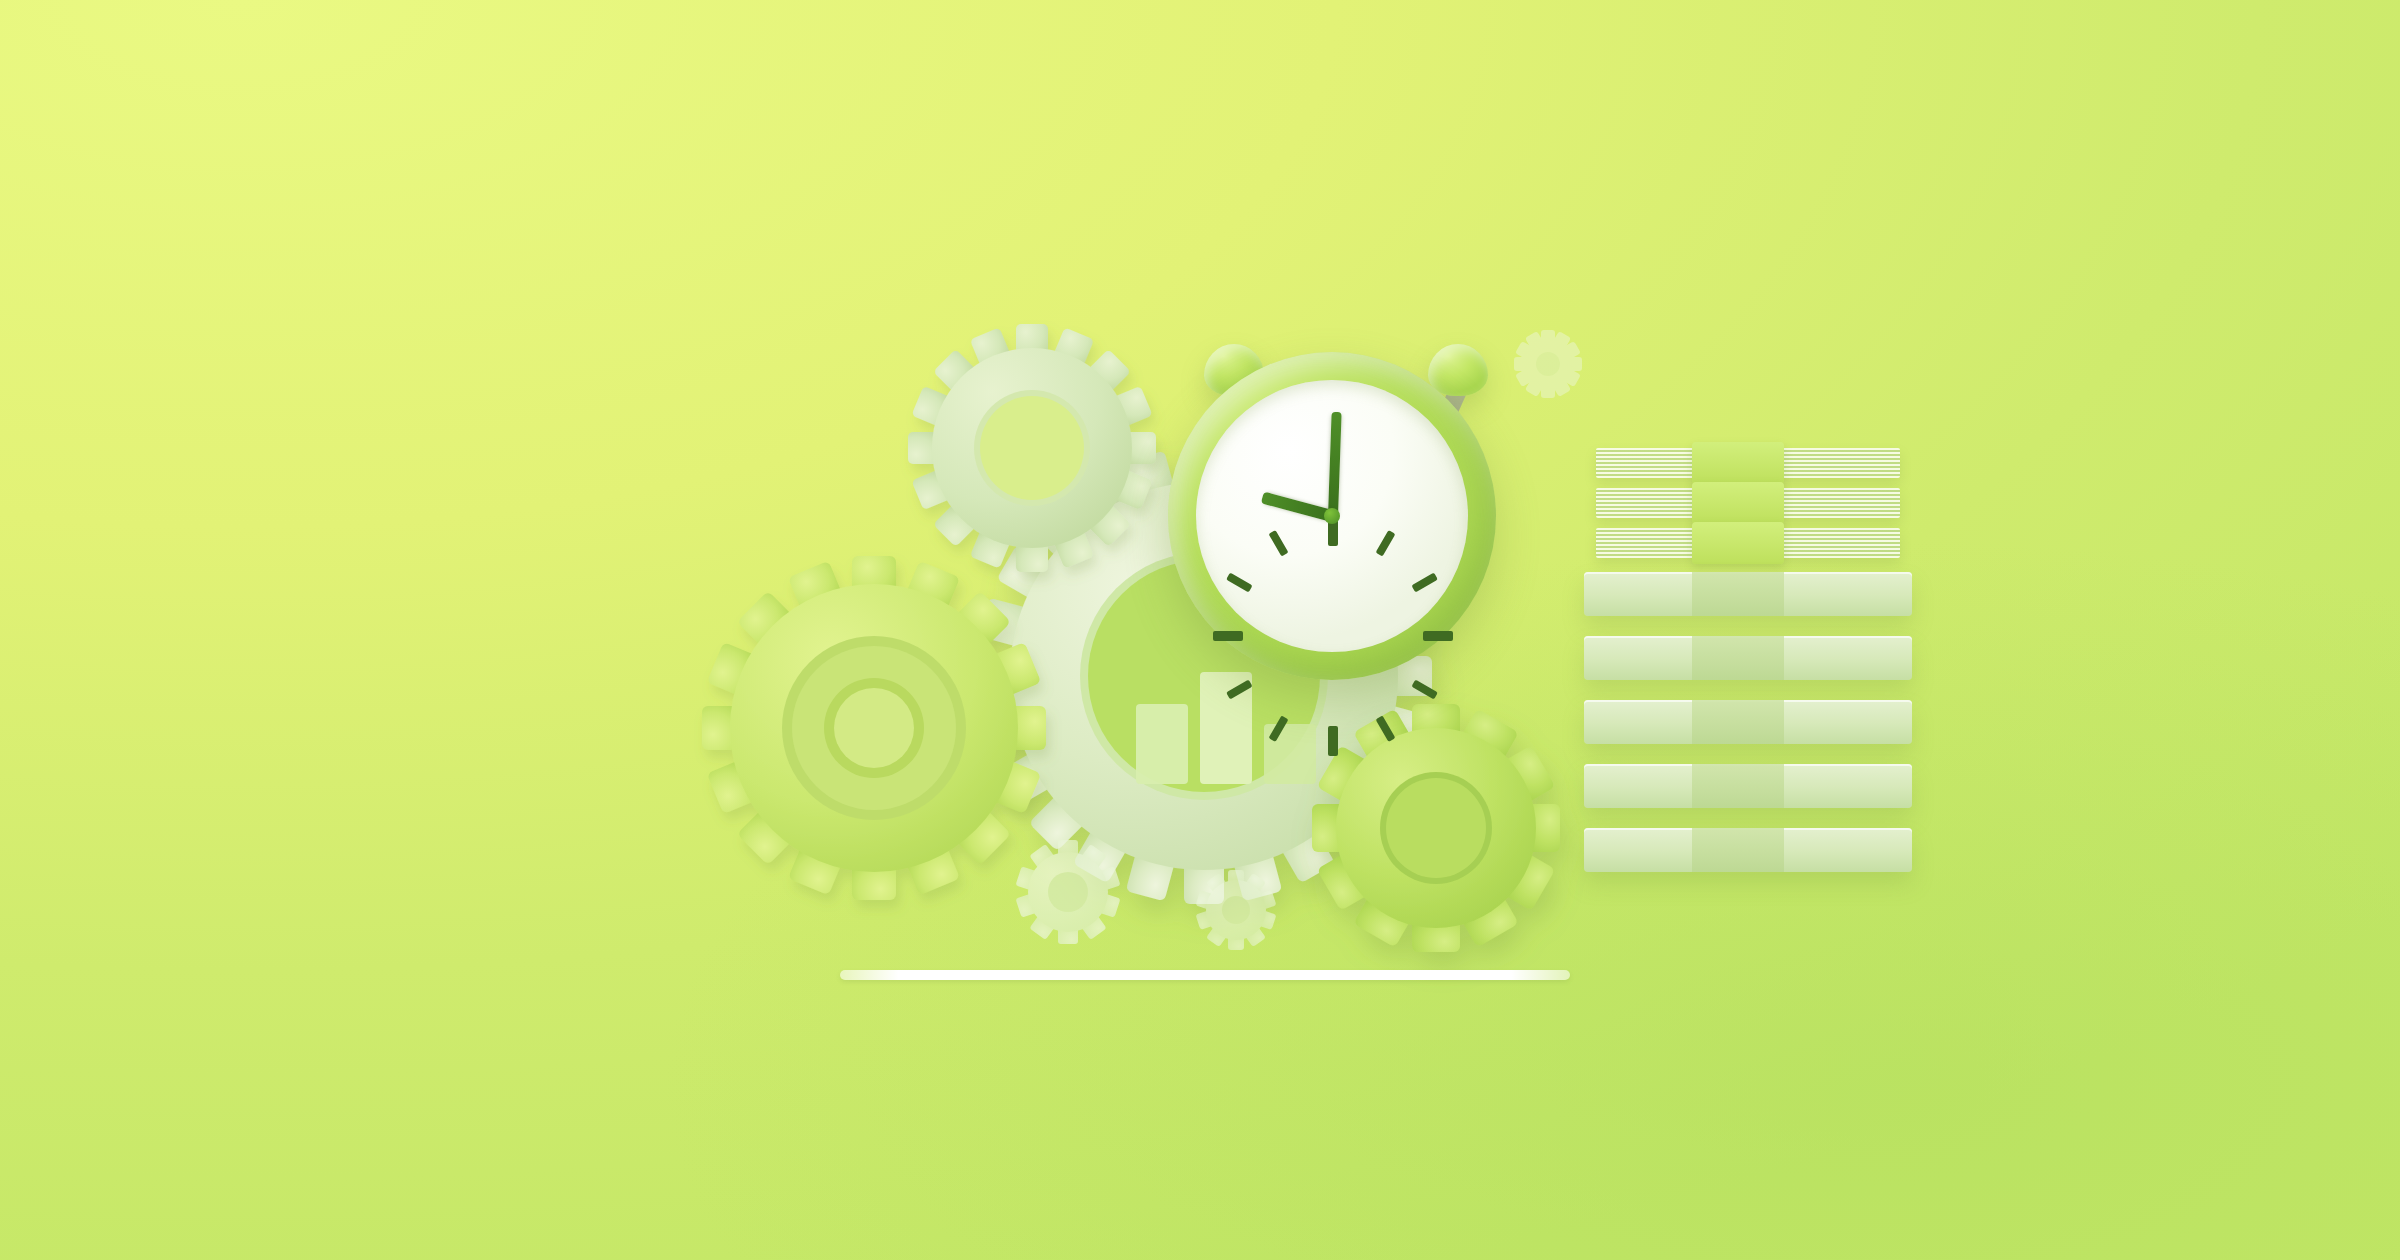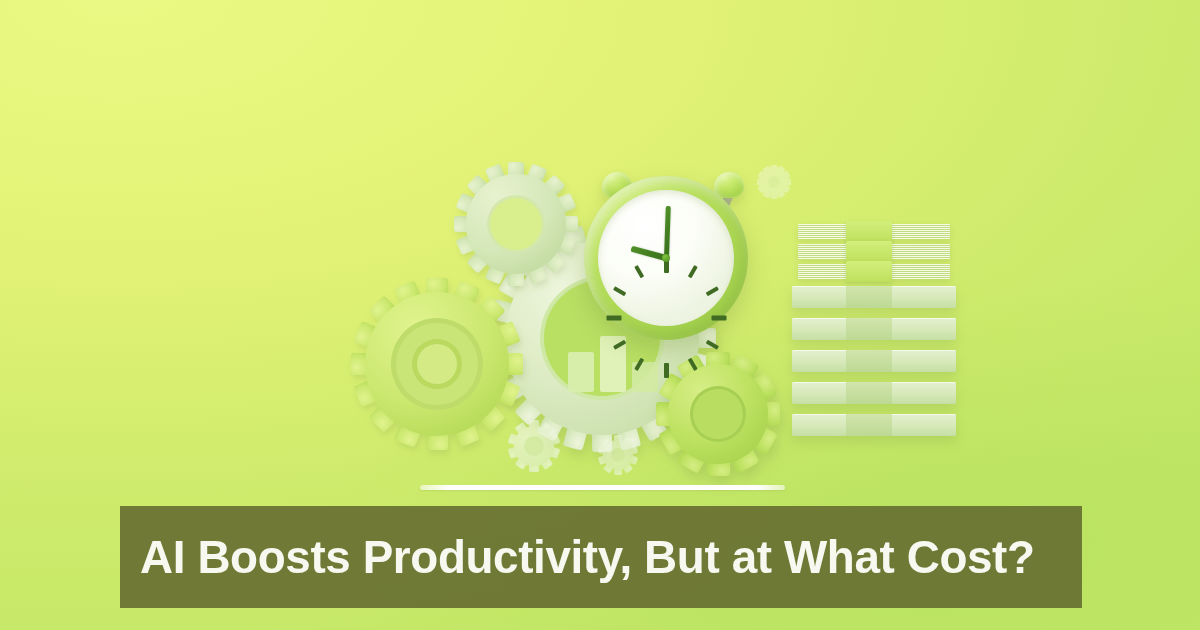--- a/index.html
+++ b/index.html
@@ -439,17 +439,14 @@
         <div class="hand minute" style="transform:rotate(2deg)"></div>
         <div class="hand hour" style="transform:rotate(285deg)"></div>
         <div class="pin"></div>
       </div>
     </div>
 
   </div>
 
   <div id="divider"></div>
 
-  <div id="titlebar">
-    <div id="title" style="transform: scaleX(0.975);">AI Boosts Productivity, But at What Cost?</div>
-  </div>
 
 </div>
 
 </body></html>

